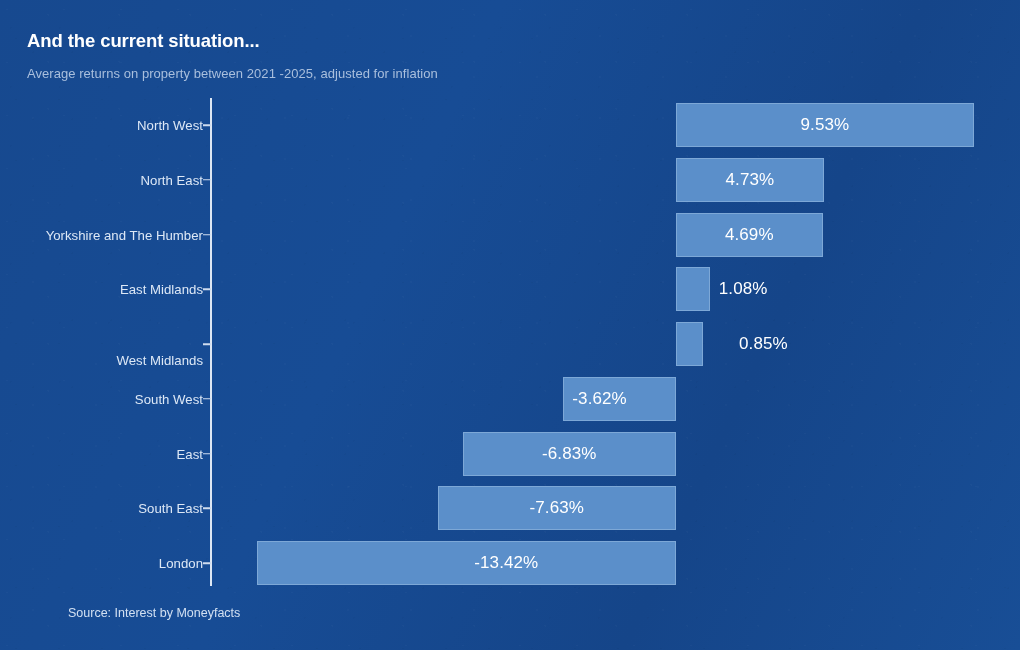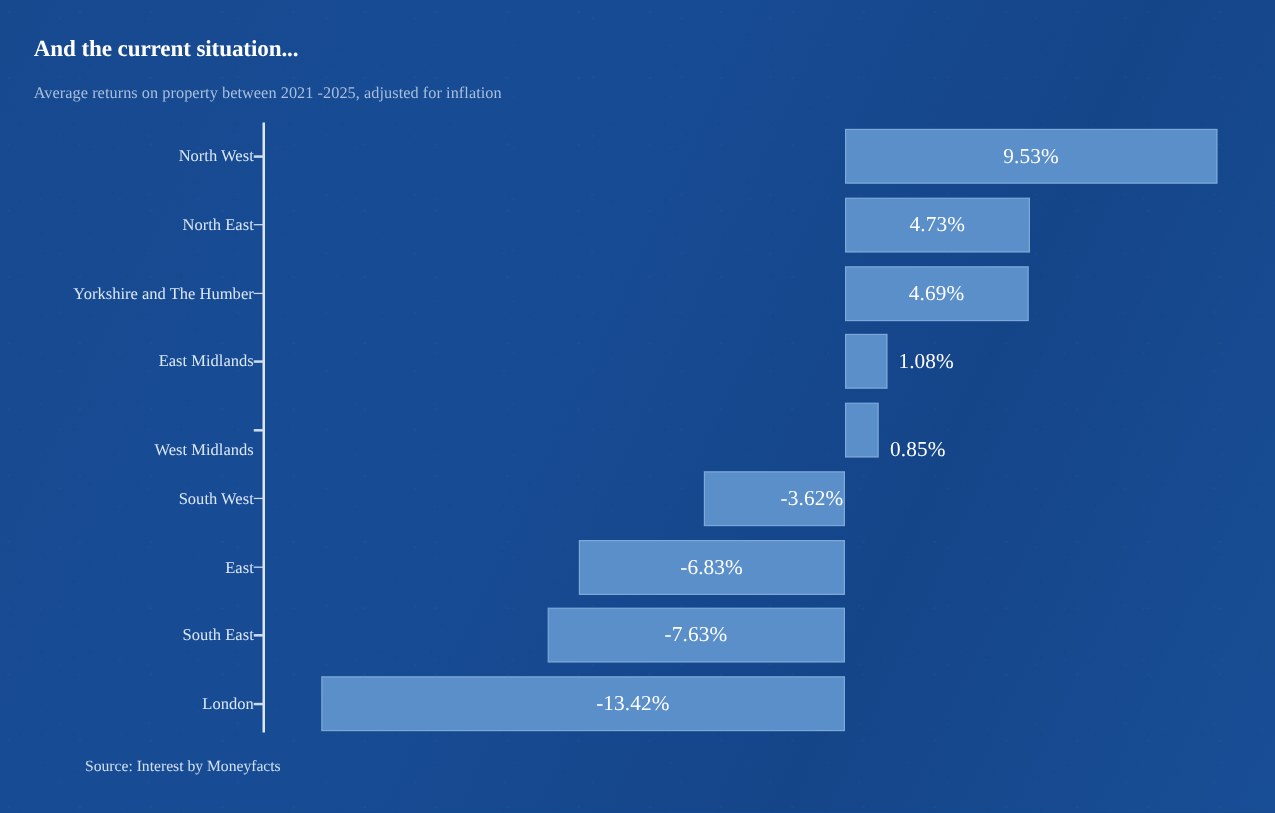--- a/index.html
+++ b/index.html
@@ -20,21 +20,20 @@
     background-color: #164a91;
     background-image:
       radial-gradient(circle at 12% 18%, rgba(255,255,255,0.022) 0 1px, transparent 1px),
       radial-gradient(circle at 37% 63%, rgba(0,0,0,0.030) 0 1px, transparent 1px),
       radial-gradient(circle at 68% 31%, rgba(255,255,255,0.018) 0 1px, transparent 1px),
       radial-gradient(circle at 85% 78%, rgba(0,0,0,0.026) 0 1px, transparent 1px),
       radial-gradient(circle at 52% 88%, rgba(255,255,255,0.016) 0 1px, transparent 1px),
       radial-gradient(circle at 22% 47%, rgba(0,0,0,0.022) 0 1px, transparent 1px),
       linear-gradient(115deg, #17498f 0%, #174c95 38%, #154589 70%, #184e96 100%);
     background-size: 57px 53px, 43px 61px, 71px 47px, 39px 67px, 63px 41px, 49px 59px, 100% 100%;
-    font-family: Liberation Serif, serif;
   }
 
   
   #chart-title {
     position: absolute;
     left: 27px;
     top: 30px;
     font-size: 18.5px;
     font-weight: bold;
     color: #ffffff;
@@ -153,27 +152,27 @@
         <div class="cat-row" style="top: 289.25px;">
           <div class="cat-label" style="top: 0px;">East Midlands</div>
           <div class="cat-tick" style="top: 0px;"></div>
           <div class="bar" style="left: 676px; width: 33.75px; top: 0px; height: 44px; background: rgb(91, 143, 202);"></div>
           <div class="bar-value outside" style="top: 0px; left: 718.75px;">1.08%</div>
         </div>
         <div class="cat-row" style="top: 344px;">
           <div class="cat-label" style="top: 16px;">West Midlands</div>
           <div class="cat-tick" style="top: 0px;"></div>
           <div class="bar" style="left: 676px; width: 26.5625px; top: 0px; height: 44px; background: rgb(91, 143, 202);"></div>
-          <div class="bar-value outside" style="top: 0px; left: 712px; margin-top: 16px;">0.85%</div>
+          <div class="bar-value outside" style="top: 0px; left: 739px;">0.85%</div>
         </div>
         <div class="cat-row" style="top: 398.75px;">
           <div class="cat-label" style="top: 0px;">South West</div>
           <div class="cat-tick" style="top: 0px;"></div>
           <div class="bar" style="left: 562.875px; width: 113.125px; top: 0px; height: 44px; background: rgb(91, 143, 202);"></div>
-          <div class="bar-value inside" style="top: 0px; left: 593px; width: 113.125px; text-align: center;">-3.62%</div>
+          <div class="bar-value inside" style="top: 0px; left: 543px; width: 113.125px; text-align: center;">-3.62%</div>
         </div>
         <div class="cat-row" style="top: 453.5px;">
           <div class="cat-label" style="top: 0px; margin-left: 12px;">East</div>
           <div class="cat-tick" style="top: 0px;"></div>
           <div class="bar" style="left: 462.562px; width: 213.438px; top: 0px; height: 44px; background: rgb(91, 143, 202);"></div>
           <div class="bar-value inside" style="top: 0px; left: 462.562px; width: 213.438px; text-align: center;">-6.83%</div>
         </div>
         <div class="cat-row" style="top: 508.25px;">
           <div class="cat-label" style="top: 0px; text-align: right;">South East</div>
           <div class="cat-tick" style="top: 0px;"></div>

